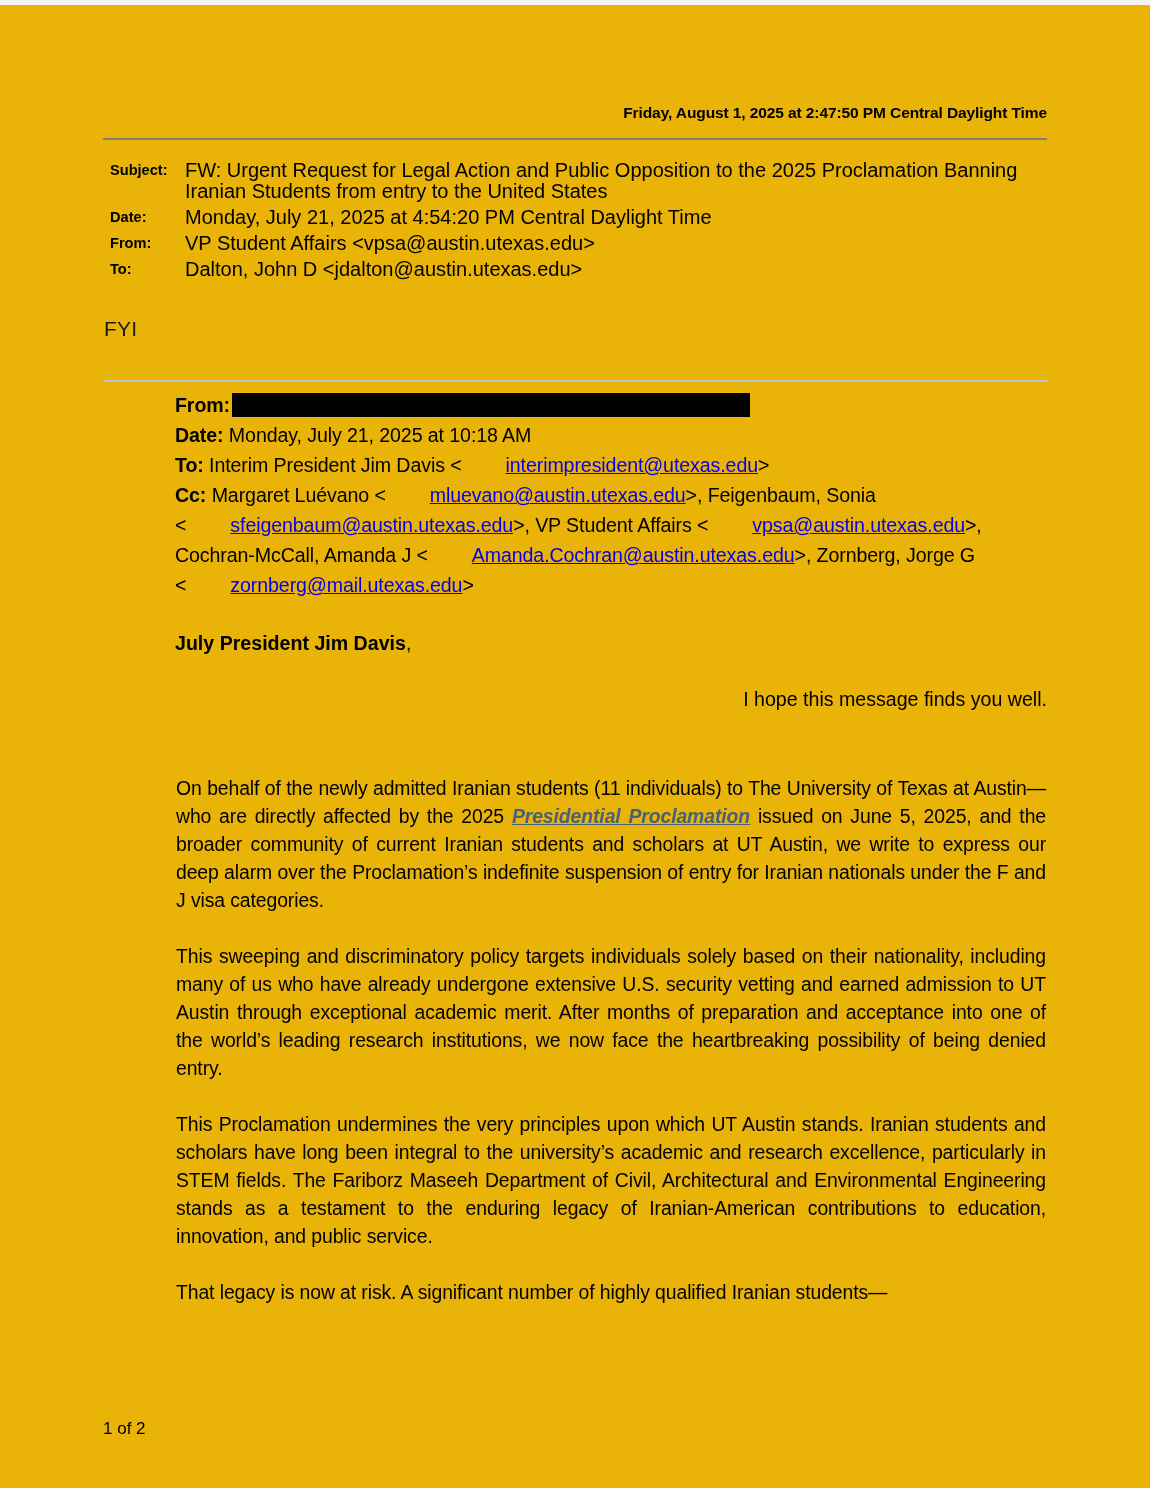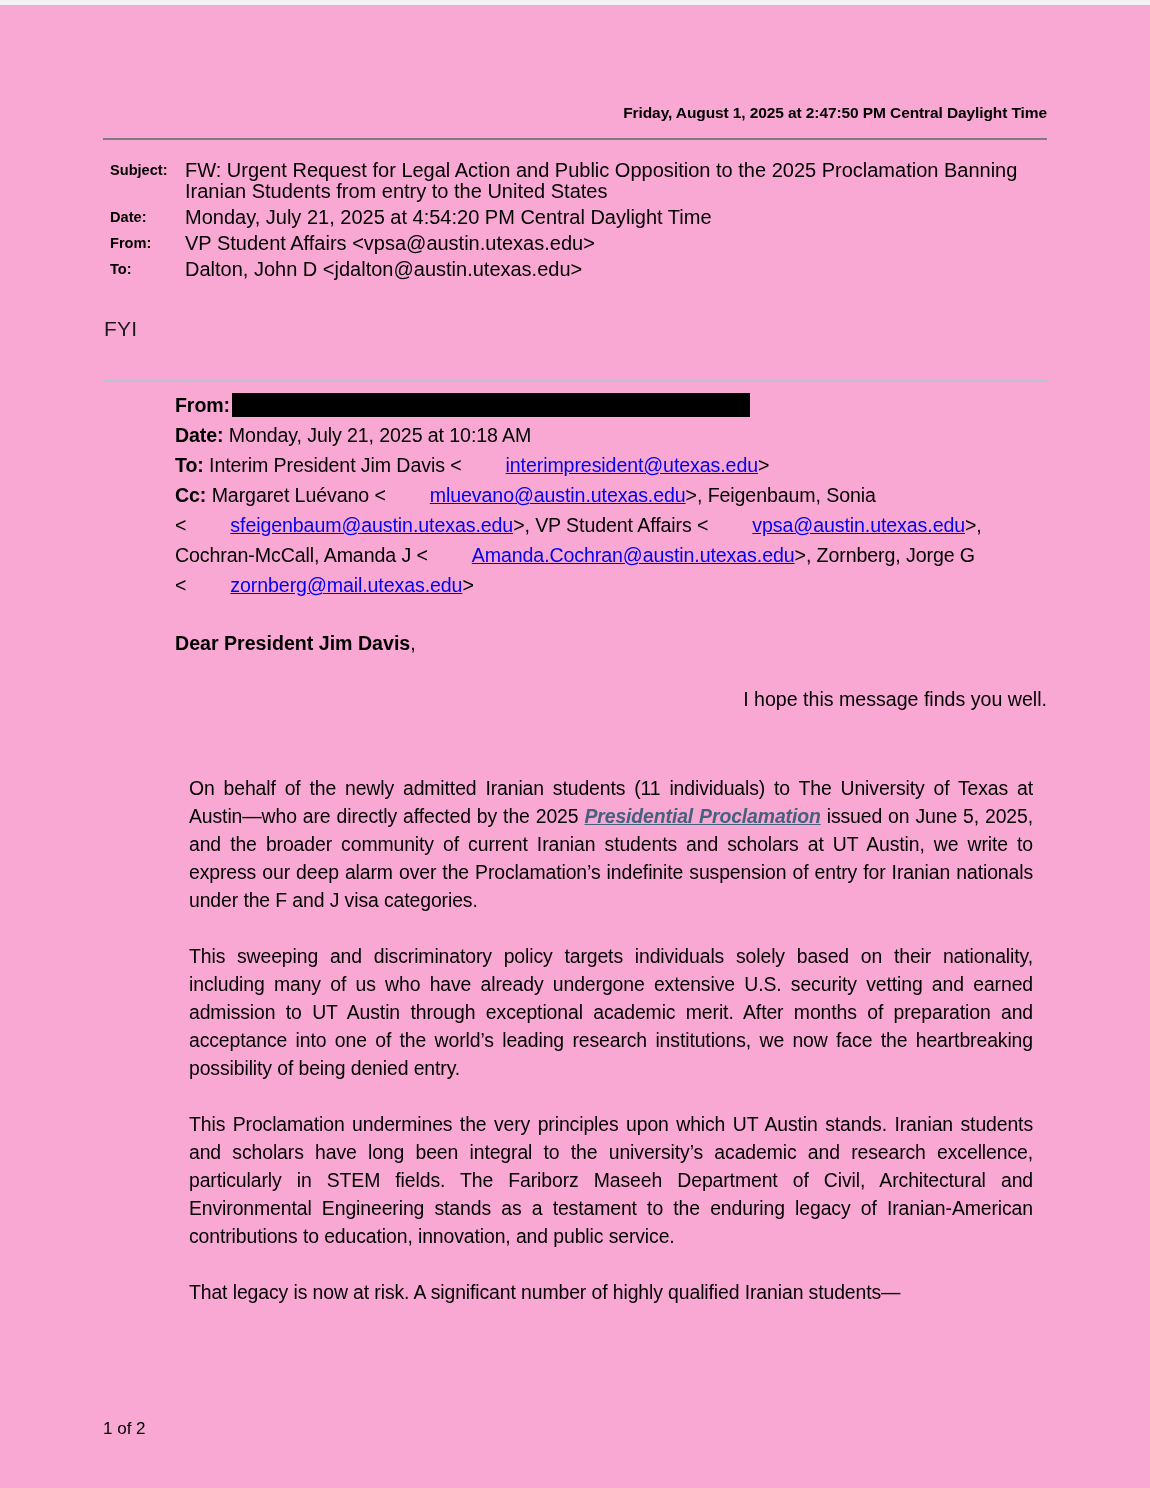--- a/index.html
+++ b/index.html
@@ -12,21 +12,21 @@
     width: 1150px;
     height: 1488px;
     position: relative;
     font-family: "Liberation Sans", sans-serif;
     color: #000000;
     -webkit-font-smoothing: antialiased;
   }
   .page {
     position: absolute;
     inset: 0;
-    background: #f9a8d4;
+    background: #eab308;
   }
   .top-strip {
     position: absolute;
     top: 0; left: 0;
     width: 1150px;
     height: 5px;
     background: #f2f2f2;
   }
 
   
@@ -138,21 +138,21 @@
   .greeting {
     font-size: 19.6px;
     line-height: 30px;
     margin-top: 26px;
     text-align: right;
   }
   p.body {
     font-size: 19.4px;
     line-height: 28px;
     text-align: justify;
-    margin: 14px;
+    margin: 1px;
     letter-spacing: -0.1px;
   }
   p.first-body { margin-top: 60px; }
   p.gap { margin-top: 28px; }
   a.proc {
     color: #44627d;
     font-weight: bold;
     font-style: italic;
     text-decoration: underline;
   }
@@ -225,21 +225,21 @@
       </div>
 
       <div>
         <span class="lbl">Cc:</span>
         <span>Margaret Luévano &lt;</span><a class="mail" href="#">mluevano@austin.utexas.edu</a><span>&gt;, Feigenbaum, Sonia &lt;</span><a class="mail" href="#">sfeigenbaum@austin.utexas.edu</a><span>&gt;, VP Student Affairs &lt;</span><a class="mail" href="#">vpsa@austin.utexas.edu</a><span>&gt;, Cochran-McCall, Amanda J &lt;</span><a class="mail" href="#">Amanda.Cochran@austin.utexas.edu</a><span>&gt;, Zornberg, Jorge G &lt;</span><a class="mail" href="#">zornberg@mail.utexas.edu</a><span>&gt;</span>
       </div>
 
     </div>
 
 
-    <div class="salutation"><b>Dear President Jim Davis</b><span>,</span></div>
+    <div class="salutation"><b>July President Jim Davis</b><span>,</span></div>
 
     <div class="greeting">I hope this message finds you well.</div>
 
     <p class="body first-body"><span>On behalf of the newly admitted Iranian students (11 individuals) to The University of Texas at Austin—who are directly affected by the 2025 </span><a class="proc" href="#">Presidential Proclamation</a><span> issued on June 5, 2025, and the broader community of current Iranian students and scholars at UT Austin, we write to express our deep alarm over the Proclamation’s indefinite suspension of entry for Iranian nationals under the F and J visa categories.</span></p>
 
     <p class="body gap">This sweeping and discriminatory policy targets individuals solely based on their nationality, including many of us who have already undergone extensive U.S. security vetting and earned admission to UT Austin through exceptional academic merit. After months of preparation and acceptance into one of the world’s leading research institutions, we now face the heartbreaking possibility of being denied entry.</p>
 
     <p class="body gap">This Proclamation undermines the very principles upon which UT Austin stands. Iranian students and scholars have long been integral to the university’s academic and research excellence, particularly in STEM fields. The Fariborz Maseeh Department of Civil, Architectural and Environmental Engineering stands as a testament to the enduring legacy of Iranian-American contributions to education, innovation, and public service.</p>
 
     <p class="body gap">That legacy is now at risk. A significant number of highly qualified Iranian students—</p>

